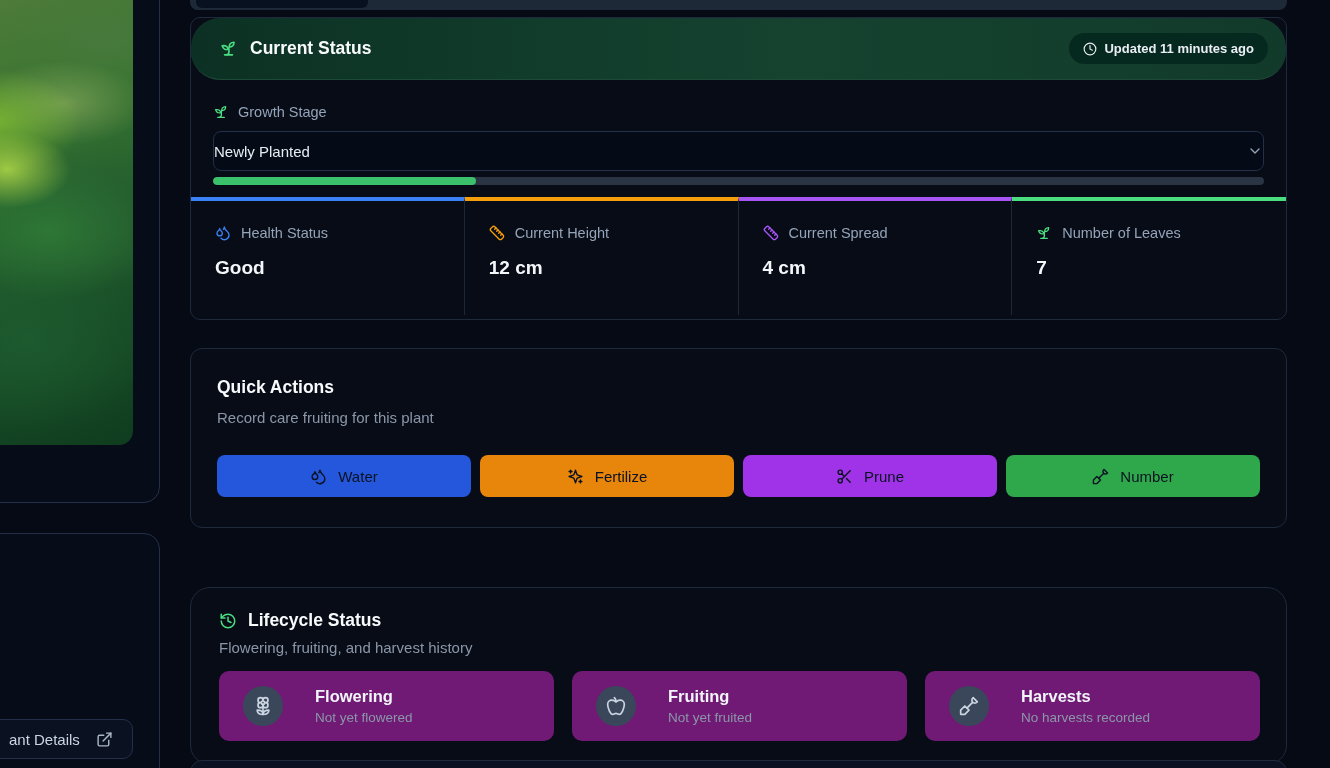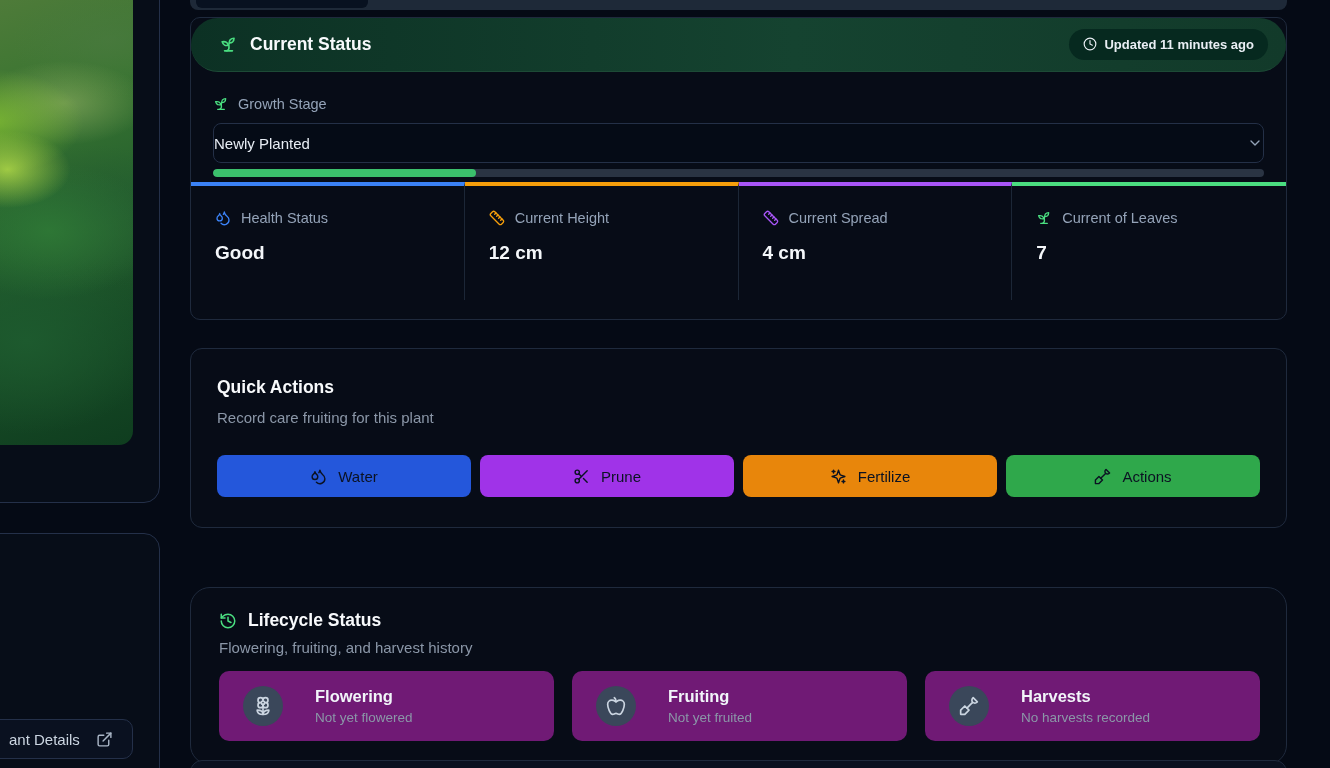--- a/index.html
+++ b/index.html
@@ -61,46 +61,46 @@
     background:#1e2938; border:none;
   }
   .active-tab-bar {
     position:absolute; left:6px; top:6px; width:172px; height:18px;
     border-radius:6px; background:#081120;
   }
 
   
   .status-card { top:17px; height:303px; border-radius:10px; overflow:hidden; }
   .status-header {
-    height:54px; display:flex; align-items:center; gap:12px;
+    height:62px; display:flex; align-items:center; gap:12px;
     padding:0 18px 0 28px;
     background:linear-gradient(90deg,#0c3124 0%,#154330 55%,#123a2a 100%);
     border-bottom:1px solid #1d4a36;
     border-radius:29px;
   }
   .status-header .title { font-size:17.5px; font-weight:bold; color:#f8fafc; }
   .updated-badge {
-    margin-left:auto; display:flex; align-items:flex-start; gap:7px;
+    margin-left:auto; display:flex; align-items:flex-end; gap:7px;
     background:#06291f; border-radius:999px; padding:8px 14px;
     font-size:13px; font-weight:bold; color:#e9eef4;
   }
   .gs-block { padding:24px 22px 0 22px; }
   .gs-label { display:flex; align-items:center; gap:9px; font-size:14.5px; color:#94a3b8; }
   .gs-select {
     margin-top:11px; height:40px; border:1px solid #243047; border-radius:8px;
     background:#050b16; display:flex; align-items:center;
     padding:0 0; font-size:15px; color:#e8edf4; cursor:pointer;
   }
   .gs-select svg { margin-left:auto; color:#94a3b8; }
   .progress-track {
     margin-top:6px; height:8px; border-radius:4px; background:#2a3443; overflow:hidden;
   }
   .progress-fill { height:100%; border-radius:4px; }
   .stats-row {
-    margin-top:5px; display:grid; grid-template-columns:repeat(4,1fr); height:118px;
+    margin-top:12px; display:grid; grid-template-columns:repeat(4,1fr); height:118px;
   }
   .stat-cell { border-right:1px solid #1c2737; border-top:4px solid transparent; padding:24px 0 0 24px; }
   .stat-cell:last-child { border-right:none; }
   .stat-label { display:flex; align-items:center; gap:10px; font-size:14.5px; color:#94a3b8; }
   .stat-value { margin-top:16px; font-size:19px; font-weight:bold; color:#f4f7fa; }
 
   
   .qa-card { top:348px; height:180px; border-radius:12px; padding:28px 26px 0 26px; }
   .card-title { font-size:17.5px; font-weight:bold; color:#f8fafc; }
   .card-subtitle { margin-top:11px; font-size:15px; color:#8b97a8; }
@@ -230,65 +230,65 @@
       <div class="stat-value">4 cm</div>
     </div>
     <div class="stat-cell" style="border-top-color: rgb(74, 222, 128);">
       <div class="stat-label">
         <svg class="ic" width="16" height="16" viewBox="0 0 24 24" fill="none" stroke="currentColor" stroke-width="2" stroke-linecap="round" stroke-linejoin="round" style="color: rgb(74, 222, 128);">
             <path d="M7 20h10"></path>
             <path d="M10 20c5.5-2.5.8-6.4 3-10"></path>
             <path d="M9.5 9.4c1.1.8 1.8 2.2 2.3 3.7-2 .4-3.5.4-4.8-.3-1.2-.6-2.3-1.9-3-4.2 2.8-.5 4.4 0 5.5.8z"></path>
             <path d="M14.1 6a7 7 0 0 0-1.1 4c1.9-.1 3.3-.6 4.3-1.4 1-1 1.6-2.3 1.7-4.6-2.7.1-4 1-4.9 2z"></path>
           </svg>
-        <span>Current of Leaves</span>
+        <span>Number of Leaves</span>
       </div>
       <div class="stat-value">7</div>
     </div>
   </div>
 </div>
 
 <div class="abs main-card qa-card">
   <div class="card-title">Quick Actions</div>
   <div class="card-subtitle">Record care fruiting for this plant</div>
   <div class="qa-buttons">
     <button class="qa-btn" style="background: rgb(36, 87, 219);">
       <svg class="ic" width="17" height="17" viewBox="0 0 24 24" fill="none" stroke="currentColor" stroke-width="2" stroke-linecap="round" stroke-linejoin="round">
           <path d="M7 16.3c2.2 0 4-1.83 4-4.05 0-1.16-.57-2.26-1.71-3.19S7.29 6.75 7 5.3c-.29 1.45-1.14 2.84-2.29 3.76S3 11.1 3 12.25c0 2.22 1.8 4.05 4 4.05z"></path>
           <path d="M12.56 6.6A10.97 10.97 0 0 0 14 3.02c.5 2.5 2 4.9 4 6.5s3 3.5 3 5.5a6.98 6.98 0 0 1-11.91 4.97"></path>
         </svg>
       <span>Water</span>
     </button>
+    <button class="qa-btn" style="background: rgb(232, 134, 11);">
+      <svg class="ic" width="17" height="17" viewBox="0 0 24 24" fill="none" stroke="currentColor" stroke-width="2" stroke-linecap="round" stroke-linejoin="round">
+          <path d="m12 3-1.9 5.8a2 2 0 0 1-1.3 1.3L3 12l5.8 1.9a2 2 0 0 1 1.3 1.3L12 21l1.9-5.8a2 2 0 0 1 1.3-1.3L21 12l-5.8-1.9a2 2 0 0 1-1.3-1.3Z"></path>
+          <path d="M5 3v4"></path>
+          <path d="M19 17v4"></path>
+          <path d="M3 5h4"></path>
+          <path d="M17 19h4"></path>
+        </svg>
+      <span>Fertilize</span>
+    </button>
     <button class="qa-btn" style="background: rgb(160, 51, 232);">
       <svg class="ic" width="17" height="17" viewBox="0 0 24 24" fill="none" stroke="currentColor" stroke-width="2" stroke-linecap="round" stroke-linejoin="round">
           <circle cx="6" cy="6" r="3"></circle>
           <path d="M8.12 8.12 12 12"></path>
           <path d="M20 4 8.12 15.88"></path>
           <circle cx="6" cy="18" r="3"></circle>
           <path d="M14.8 14.8 20 20"></path>
         </svg>
       <span>Prune</span>
     </button>
-    <button class="qa-btn" style="background: rgb(232, 134, 11);">
-      <svg class="ic" width="17" height="17" viewBox="0 0 24 24" fill="none" stroke="currentColor" stroke-width="2" stroke-linecap="round" stroke-linejoin="round">
-          <path d="m12 3-1.9 5.8a2 2 0 0 1-1.3 1.3L3 12l5.8 1.9a2 2 0 0 1 1.3 1.3L12 21l1.9-5.8a2 2 0 0 1 1.3-1.3L21 12l-5.8-1.9a2 2 0 0 1-1.3-1.3Z"></path>
-          <path d="M5 3v4"></path>
-          <path d="M19 17v4"></path>
-          <path d="M3 5h4"></path>
-          <path d="M17 19h4"></path>
-        </svg>
-      <span>Fertilize</span>
-    </button>
     <button class="qa-btn" style="background: rgb(47, 168, 75);">
       <svg class="ic" width="17" height="17" viewBox="0 0 24 24" fill="none" stroke="currentColor" stroke-width="2" stroke-linecap="round" stroke-linejoin="round">
           <path d="M2 22v-5l5-5 5 5-5 5z"></path>
           <path d="M9.5 14.5 16 8"></path>
           <path d="m17 2 5 5-.5.5a3.53 3.53 0 0 1-5 0 3.53 3.53 0 0 1 0-5L17 2"></path>
         </svg>
-      <span>Actions</span>
+      <span>Number</span>
     </button>
   </div>
 </div>
 
 <div class="abs main-card lc-card">
   <div class="lc-title-row">
     <svg class="ic green" width="18" height="18" viewBox="0 0 24 24" fill="none" stroke="currentColor" stroke-width="2" stroke-linecap="round" stroke-linejoin="round">
         <path d="M3 12a9 9 0 1 0 9-9 9.75 9.75 0 0 0-6.74 2.74L3 8"></path>
         <path d="M3 3v5h5"></path>
         <path d="M12 7v5l4 2"></path>

